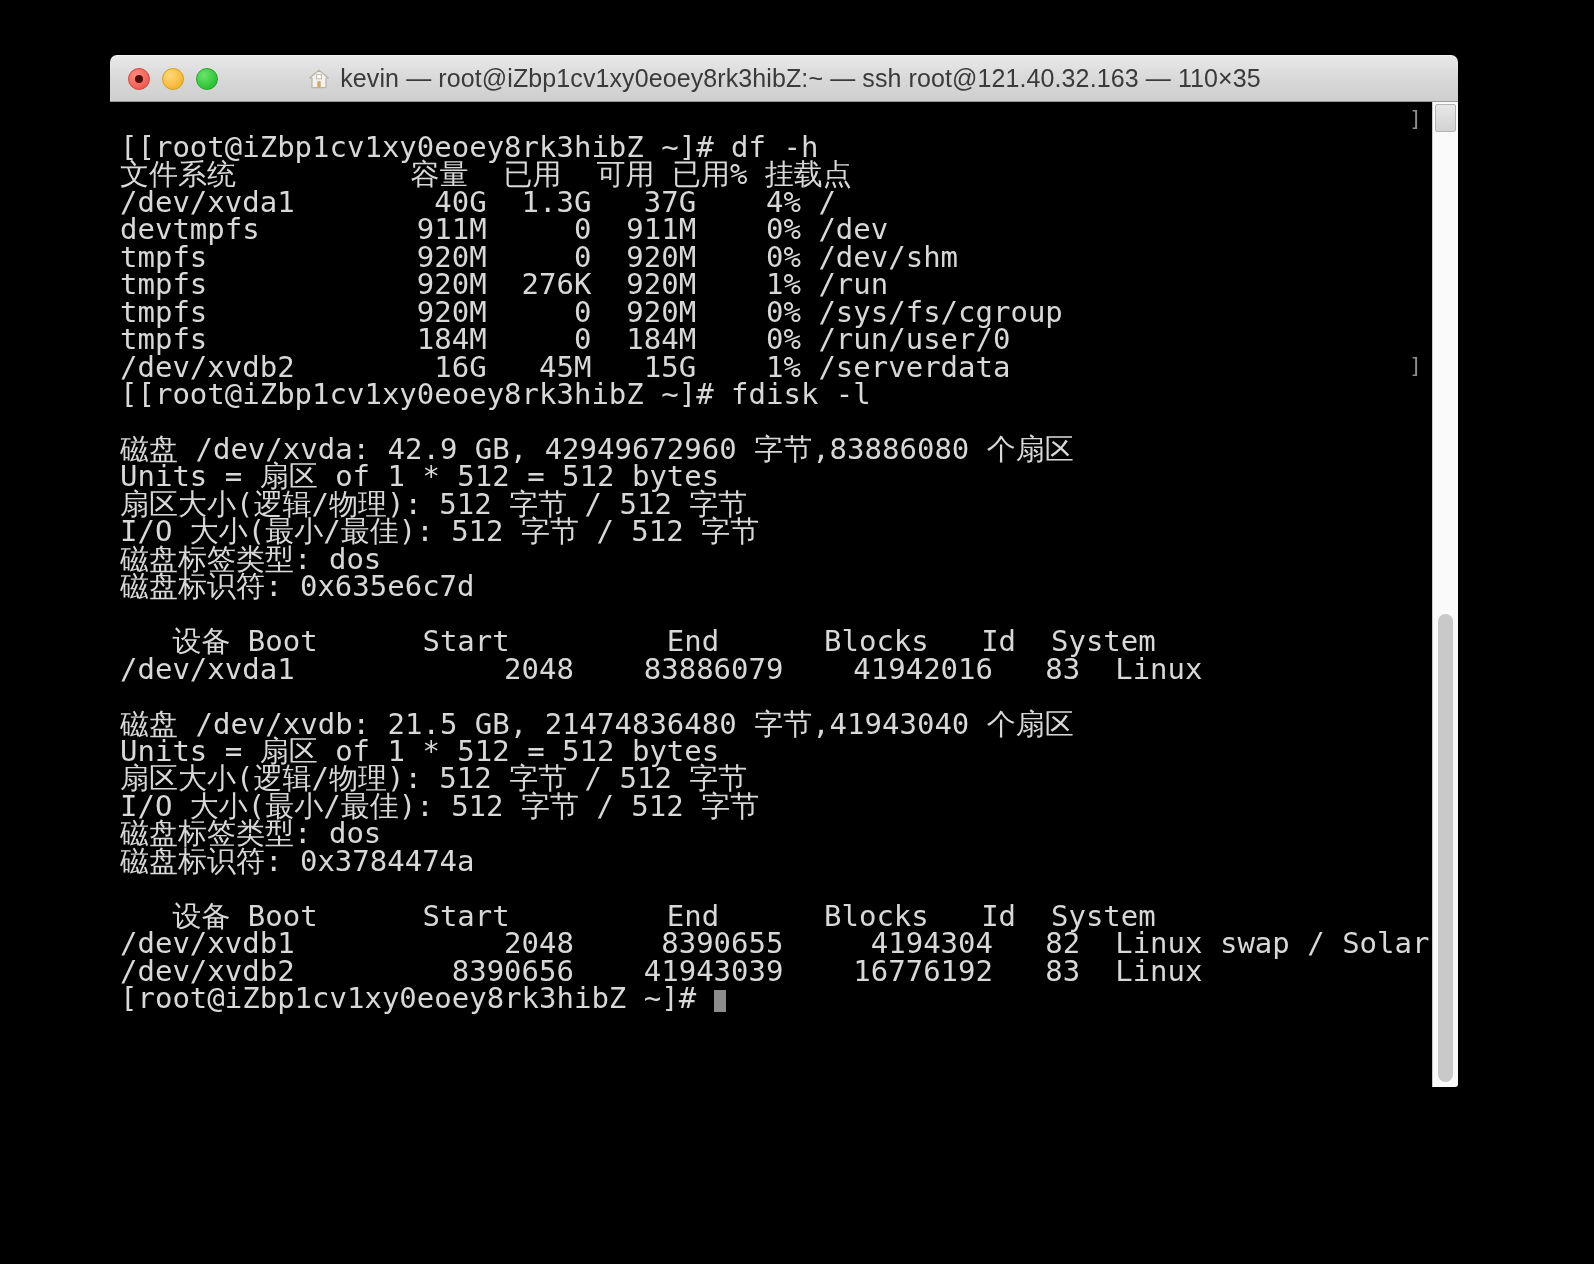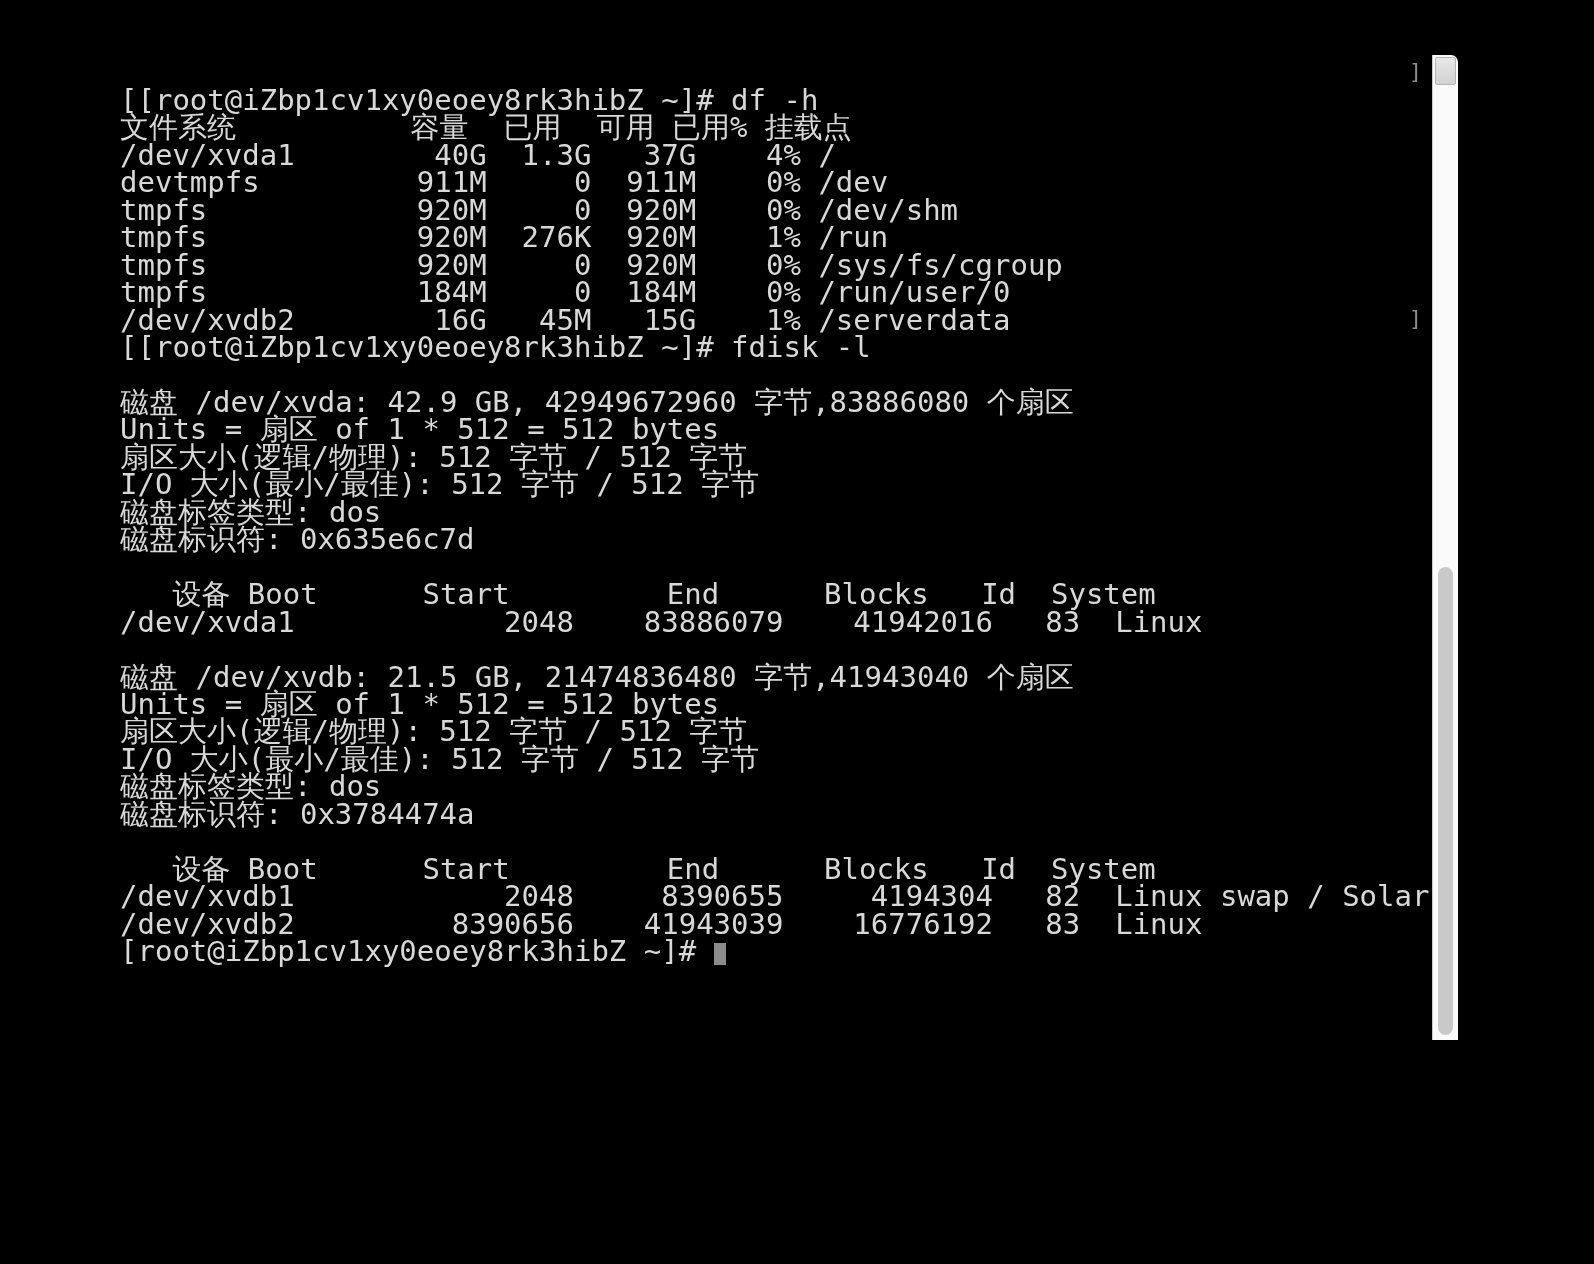--- a/index.html
+++ b/index.html
@@ -174,20 +174,37 @@
     background: #c9c9c9;
   }
 </style>
 </head>
 <body>
 
 <div id="screen">
 
   <div class="window">
 
+    <div class="titlebar">
+      <div class="traffic-lights">
+        <div class="light close"></div>
+        <div class="light minimize"></div>
+        <div class="light zoom"></div>
+      </div>
+      <div class="title-center">
+        <span class="home-icon">
+          <svg width="24" height="24" viewBox="0 0 24 24">
+            <path d="M12 3.2 L2.6 11 L5 11 L5 20.6 L19 20.6 L19 11 L21.4 11 Z" fill="#f2f2f0" stroke="#b9b4a8" stroke-width="1.2" stroke-linejoin="round"></path>
+            <rect x="10.3" y="14.2" width="3.4" height="6.4" fill="#d7a765"></rect>
+            <rect x="9.6" y="7.6" width="4.8" height="4.2" fill="#ffffff" stroke="#bdb8ac" stroke-width="1"></rect>
+          </svg>
+        </span>
+        <span class="title-text">kevin — root@iZbp1cv1xy0eoey8rk3hibZ:~ — ssh root@121.40.32.163 — 110×35</span>
+      </div>
+    </div>
 
     <div class="term-body">
 
       <pre class="term-text">[[root@iZbp1cv1xy0eoey8rk3hibZ ~]# df -h
 文件系统          容量  已用  可用 已用% 挂载点
 /dev/xvda1        40G  1.3G   37G    4% /
 devtmpfs         911M     0  911M    0% /dev
 tmpfs            920M     0  920M    0% /dev/shm
 tmpfs            920M  276K  920M    1% /run
 tmpfs            920M     0  920M    0% /sys/fs/cgroup

